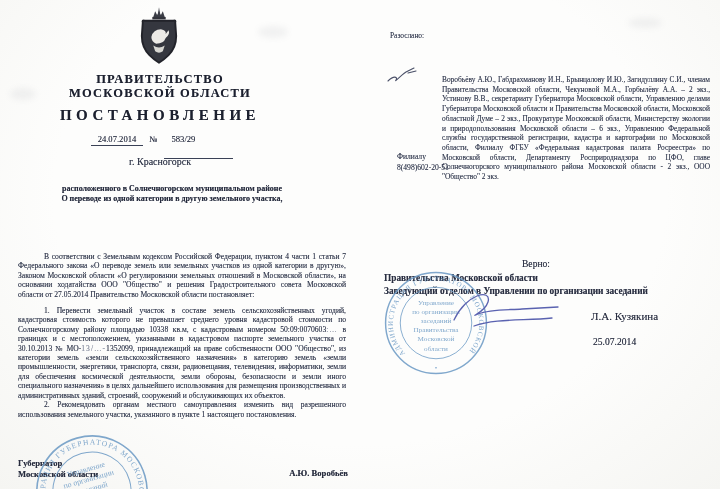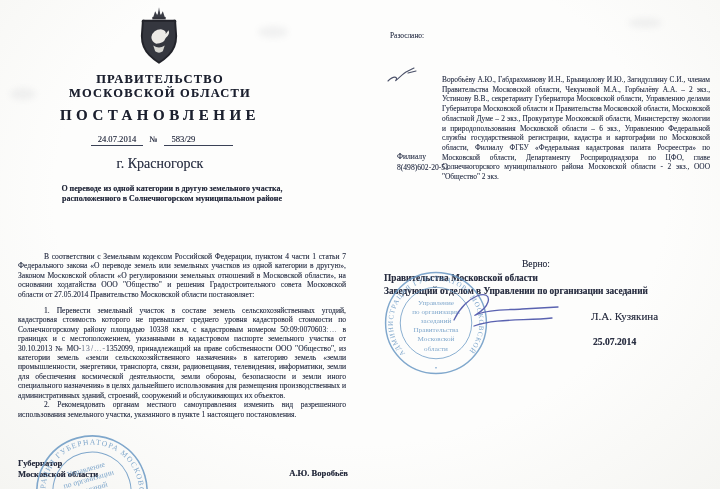--- a/index.html
+++ b/index.html
@@ -14,23 +14,23 @@
   .fuzz { text-shadow:0 0 .6px rgba(45,52,72,.55); }
   .center { text-align:center; }
 
   
   .org-name { left:40px; top:73px; width:240px; font-weight:bold; font-size:12.5px;
               line-height:13.5px; letter-spacing:1.2px; color:#1c202e; }
   .doc-type { left:40px; top:107px; width:240px; font-weight:bold; font-size:15px;
               letter-spacing:4.5px; color:#1c202e; }
   .date-line { left:62px; top:134px; width:200px; font-size:8.6px; color:#2a2f42; }
   .date-line .u { border-bottom:1px solid #3a4156; padding:0 7px 1px 7px; }
-  .date-line .u2 { border-bottom:1px solid #3a4156; padding:0 38px 1px 8px; }
+  .date-line .u2 { border-bottom:1px solid #3a4156; padding:0 38px 14px 8px; }
   .date-line .ns { padding:0 6px; }
-  .city { left:40px; top:156px; width:240px; font-size:14px; }
+  .city { left:40px; top:156px; width:240px; font-size:10px; }
   .subject { left:22px; top:184px; width:300px; font-size:8px; font-weight:bold;
              line-height:9.6px; color:#262b3d; }
   .bodytext { left:18px; top:224px; width:328px; font-size:7.6px; line-height:9.4px;
               text-align:justify; color:#333a4f;margin-top:28px; }
   .bodytext p { text-indent:26px; }
   .bodytext p.gap { margin-bottom:7px; }
   .blurred { color:#9aa0b2; letter-spacing:1px; }
   .signer-left { left:18px; top:458px; width:120px; font-size:8.6px; line-height:10.5px;
                  font-weight:bold; color:#262b3d; }
   .signer-name-left { left:238px; top:468px; width:110px; font-size:8.6px; font-weight:bold;
@@ -39,21 +39,21 @@
   
   .distribution { left:390px; top:31px; width:322px; display:flex; font-size:7.4px;
                   line-height:9.7px; color:#3a4156; }
   .distribution .lbl { width:52px; flex:none; }
   .distribution .lst { width:268px; text-align:justify;margin-top:44px; }
   .contact { left:397px; top:152px; font-size:7.6px; line-height:10.5px; color:#3a4156; }
   .verno { left:388px; top:258px; width:296px; font-size:9.6px; color:#2a2f42; }
   .cert-lines { left:384px; top:272px; width:310px; font-size:9.3px; line-height:12.5px;
                 font-weight:bold; color:#2a2f42; white-space:nowrap; }
   .cert-name { left:591px; top:310px; font-size:11px; color:#2a2f42; }
-  .cert-date { left:593px; top:336px; font-size:9.6px; font-weight:700; color:#2a2f42; }
+  .cert-date { left:593px; top:336px; font-size:9.6px; font-weight:400; color:#2a2f42; }
 
   
   .stamp { opacity:.88; }
   .stamp-right { left:381px; top:268px; width:110px; height:110px; }
   .stamp-left  { left:32px; top:431px; width:120px; height:120px; transform:rotate(-16deg); }
   .sig-squiggle { left:448px; top:286px; width:115px; height:58px; }
   .initials-mark { left:386px; top:62px; width:32px; height:26px; }
 
   .smudge { border-radius:50%; filter:blur(3px); background:#8a8d96; opacity:.10; }
 </style>
@@ -76,22 +76,22 @@
 
 <div class="abs doc-type center fuzz">ПОСТАНОВЛЕНИЕ</div>
 
 <div class="abs date-line center fuzz">
   <span class="u">24.07.2014</span><span class="ns">№</span><span class="u2">583/29</span>
 </div>
 
 <div class="abs city center fuzz">г. Красногорск</div>
 
 <div class="abs subject center fuzz">
+  <div>расположенного в Солнечногорском муниципальном районе</div>
   <div>О переводе из одной категории в другую земельного участка,</div>
-  <div>расположенного в Солнечногорском муниципальном районе</div>
 </div>
 
 <div class="abs bodytext fuzz">
   <p class="gap">В соответствии с Земельным кодексом Российской Федерации, пунктом 4 части 1 статьи 7 Федерального закона «О переводе земель или земельных участков из одной категории в другую», Законом Московской области «О регулировании земельных отношений в Московской области», на основании ходатайства ООО "Общество" и решения Градостроительного совета Московской области от 27.05.2014 Правительство Московской области постановляет:</p>
   <p><span>1. Перевести земельный участок в составе земель сельскохозяйственных угодий, кадастровая стоимость которого не превышает среднего уровня кадастровой стоимости по Солнечногорскому району площадью 10338 кв.м, с кадастровым номером 50:09:0070603</span><span class="blurred">:…</span><span> в границах и с местоположением, указанными в кадастровом паспорте земельного участка от 30.10.2013 № МО-</span><span class="blurred">13/…-</span><span>1352099, принадлежащий на праве собственности ООО "Общество", из категории земель «земли сельскохозяйственного назначения» в категорию земель «земли промышленности, энергетики, транспорта, связи, радиовещания, телевидения, информатики, земли для обеспечения космической деятельности, земли обороны, безопасности и земли иного специального назначения» в целях дальнейшего использования для размещения производственных и административных зданий, строений, сооружений и обслуживающих их объектов.</span></p>
   <p>2. Рекомендовать органам местного самоуправления изменить вид разрешенного использования земельного участка, указанного в пункте 1 настоящего постановления.</p>
 </div>
 
 <div class="abs signer-left fuzz">
   <div>Губернатор</div>

